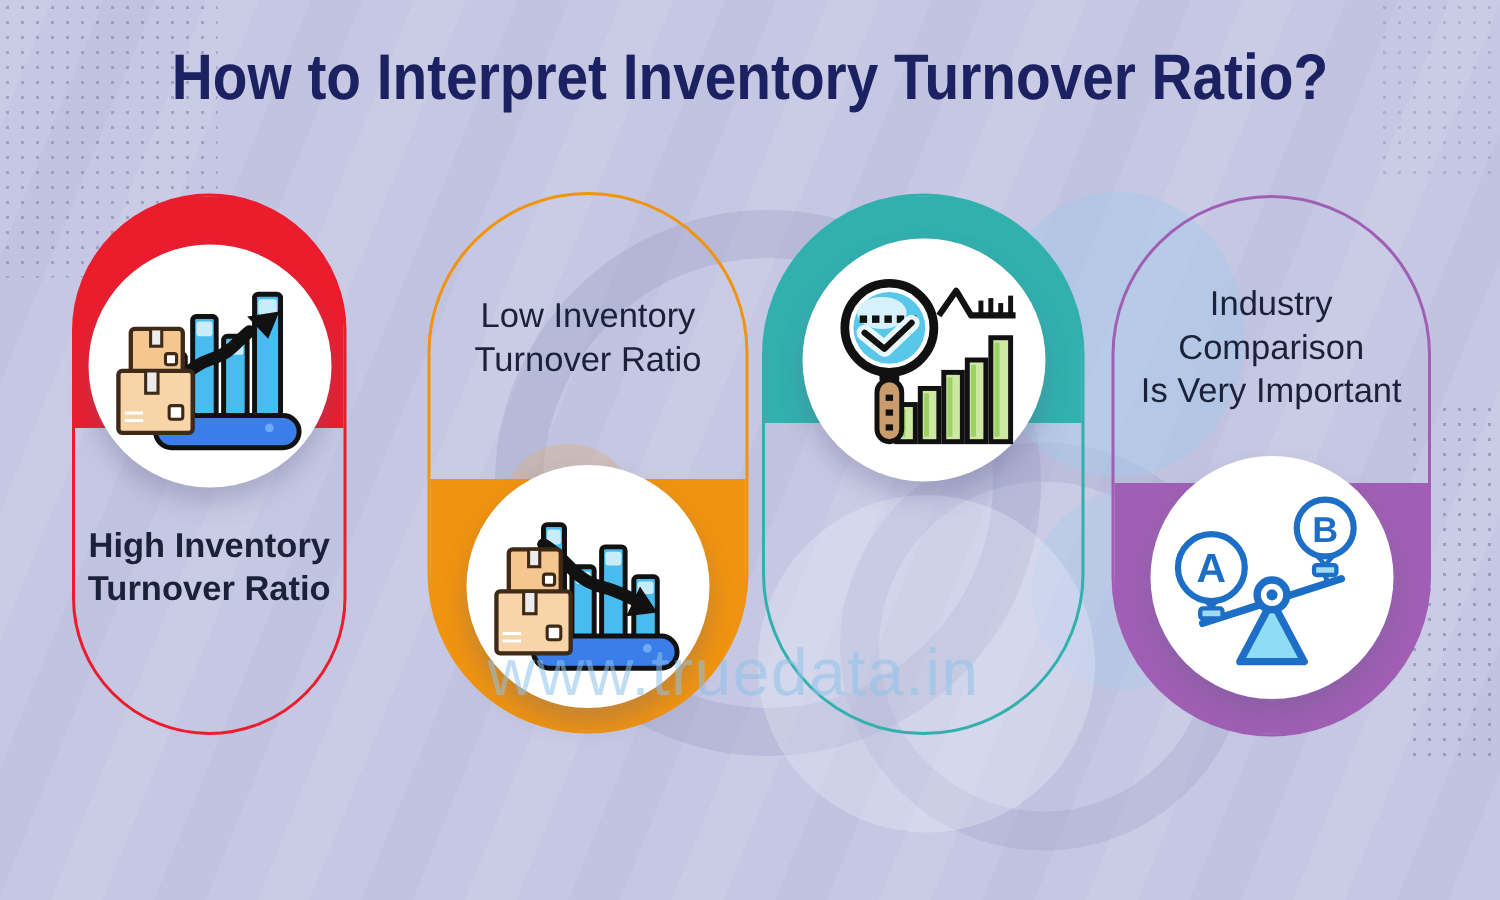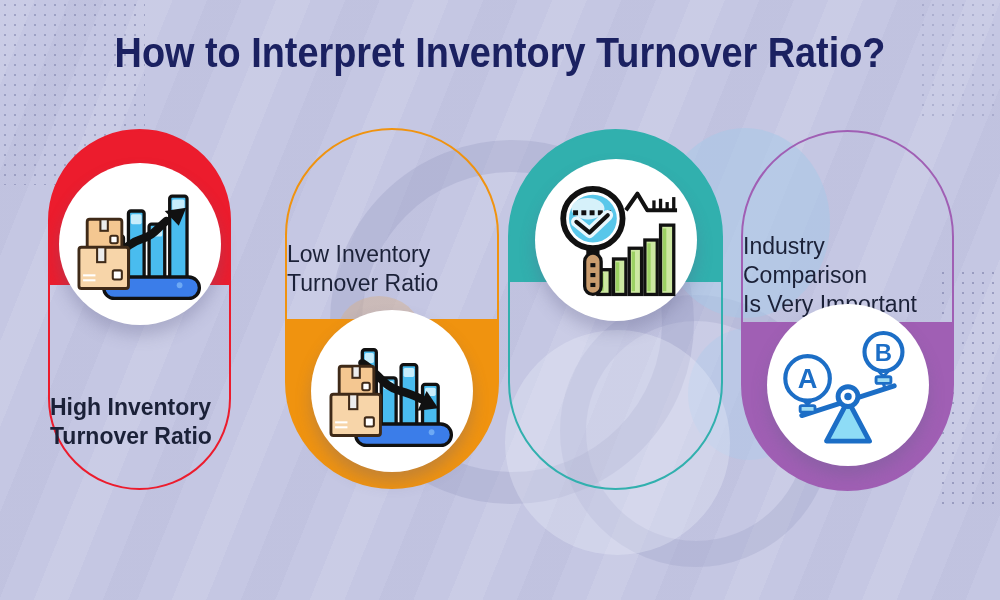--- a/index.html
+++ b/index.html
@@ -34,22 +34,22 @@
     transform:scaleX(.88);transform-origin:50% 50%;letter-spacing:0;}
 
   .card{position:absolute;z-index:2;border:2px solid var(--accent);border-radius:110px;box-sizing:border-box;}
   .fill-top{background:linear-gradient(to bottom, var(--accent) var(--fill), transparent var(--fill));}
   .fill-bottom{background:linear-gradient(to top, var(--accent) var(--fill), transparent var(--fill));}
 
   .circle{position:absolute;left:50%;transform:translateX(-50%);width:162px;height:162px;
     border-radius:50%;background:#fff;box-shadow:0 10px 16px rgba(95,95,135,.30);}
   .circle svg{display:block;margin:15px auto 0;}
 
-  .card-label{position:absolute;left:0;width:100%;text-align:left;color:var(--text);
-    font-size:23px;line-height:29px;white-space:pre-line;margin-top:44px;}
+  .card-label{position:absolute;left:0;width:100%;text-align:center;color:var(--text);
+    font-size:23px;line-height:29px;white-space:pre-line;}
 
   .watermark{position:absolute;z-index:6;left:325px;top:424px;font-size:44px;letter-spacing:1px;
     color:var(--wm);opacity:.55;}
 </style>
 </head>
 <body>
 
 <div id="canvas">
 
   <div class="stripes"></div>
@@ -176,14 +176,15 @@
         <polygon points="116,62 130,62 123,70" fill="#fff" stroke="#1c6ec6" stroke-width="3.5" stroke-linejoin="round"></polygon>
         <rect x="114" y="70" width="18" height="8" rx="2" fill="#9fdcf2" stroke="#1c6ec6" stroke-width="3.5"></rect>
         <circle cx="123" cy="40" r="23" fill="#fff" stroke="#1c6ec6" stroke-width="5"></circle>
         <text x="123" y="51" text-anchor="middle" font-family="Liberation Sans, sans-serif" font-size="29" font-weight="bold" fill="#1c6ec6">B</text>
         <circle cx="80" cy="94" r="12" fill="#fff" stroke="#1c6ec6" stroke-width="6"></circle>
         <circle cx="80" cy="94" r="4.5" fill="#1c6ec6"></circle>
       </svg>
     </div>
   </div>
 
+  <div class="watermark">www.truedata.in</div>
 
 </div>
 
 </body></html>

